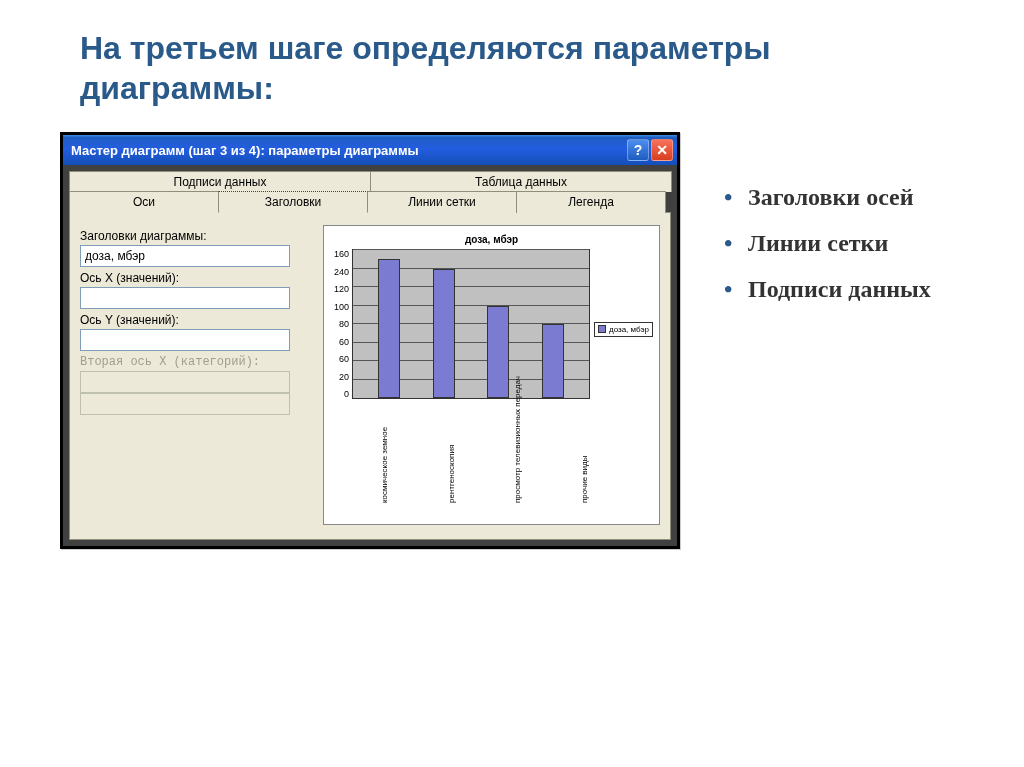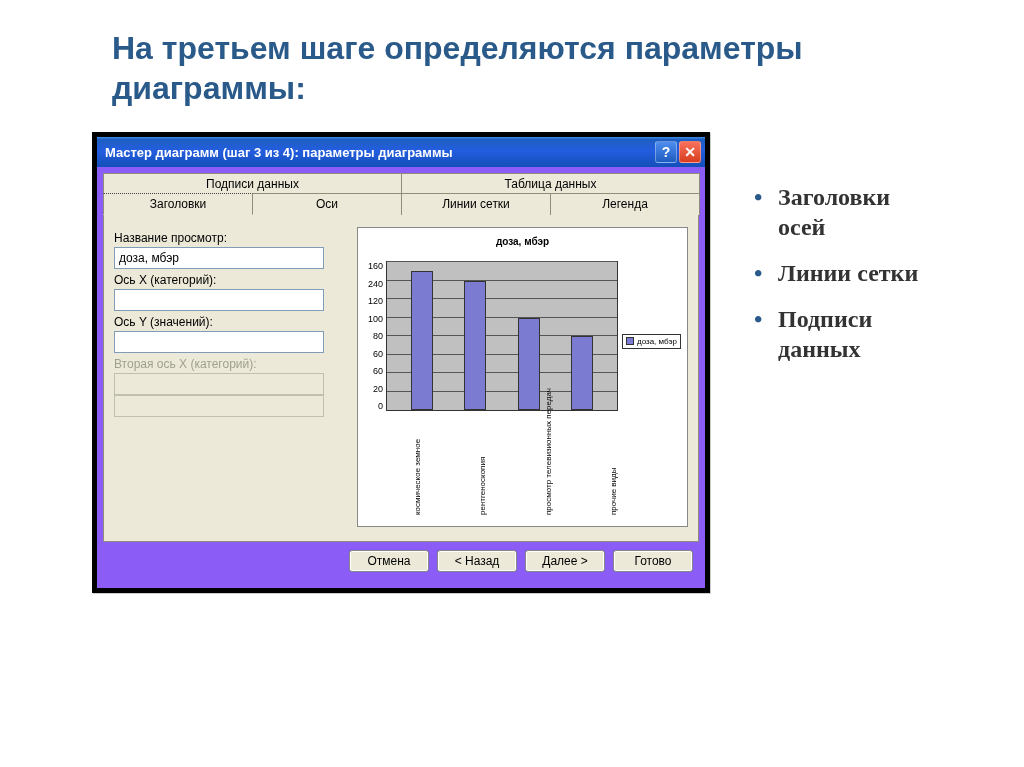--- a/index.html
+++ b/index.html
@@ -9,42 +9,42 @@
     width: 1024px;
     height: 767px;
     background: #fff;
     font-family: Arial, sans-serif;
     overflow: hidden;
   }
   .slide {
     position: relative;
     width: 1024px;
     height: 578px;
-    padding: 20px 92px;
+    padding: 20px 60px;
     border-radius: 18px;
   }
   .slide-title {
     color: #2a5a8a;
     font-size: 32px;
     font-weight: bold;
     line-height: 1.25;
     margin: 8px 0 24px 20px;
   }
   .content-row {
     display: flex;
     gap: 40px;
     align-items: flex-start;
   }
 
   
   .dialog {
     width: 620px;
-    border: 5px solid #000000;
+    border: 3px solid #000000;
     box-shadow: 1px 1px 0 rgba(0,0,0,0.2);
-    background: #8b5cf6;
+    background: #404040;
     font-family: "Tahoma", Arial, sans-serif;
   }
   .titlebar {
     height: 30px;
     background: linear-gradient(to bottom, #3f8fea 0%, #1e5fc1 8%, #235de0 45%, #134fb8 100%);
     display: flex;
     align-items: center;
     padding: 0 4px 0 8px;
     color: #fff;
     font-size: 13px;
@@ -103,21 +103,21 @@
     padding: 12px 10px 14px 10px;
     margin-top: -1px;
     background: #ece9d8;
     display: flex;
     gap: 8px;
   }
 
   
   .form-col { width: 235px; font-size: 12px; }
   .field-label { margin: 4px 0 2px 0; }
-  .field-label.disabled { color: #a0a090; }
+  .field-label.disabled { color: #a0a090; font-family: Liberation Mono, monospace; }
   .field-input {
     width: 210px;
     height: 22px;
     padding: 2px 4px;
     font-size: 12px;
     background: #fff;
     border: 1px solid #7f9db9;
   }
   .field-input.disabled {
     background: #ece9d8;
@@ -132,21 +132,21 @@
     border: 1px solid #888;
     position: relative;
     font-size: 10px;
   }
   .chart-title {
     text-align: center;
     font-weight: bold;
     font-size: 10px;
     padding: 8px 0 4px 0;
   }
-  .plot-row { display: flex; padding: 0 6px 0 10px; height: 160px; margin-top: 10px; }
+  .plot-row { display: flex; padding: 0 6px 0 10px; height: 160px; }
   .y-axis {
     display: flex;
     flex-direction: column;
     justify-content: space-between;
     align-items: flex-end;
     font-size: 9px;
     padding-right: 3px;
     height: 150px;
   }
   .plot-area {
@@ -266,33 +266,33 @@
         </div>
       </div>
 
       <div class="dialog-body">
         <div class="tabs-wrap">
           <div class="tab-row top">
             <div class="tab">Подписи данных</div>
             <div class="tab">Таблица данных</div>
           </div>
           <div class="tab-row bottom">
+            <div class="tab">Оси</div>
             <div class="tab active">Заголовки</div>
-            <div class="tab">Оси</div>
             <div class="tab">Линии сетки</div>
             <div class="tab">Легенда</div>
           </div>
 
           <div class="tab-panel">
 
             <div class="form-col">
-              <div class="field-label">Название просмотр:</div>
+              <div class="field-label">Заголовки диаграммы:</div>
               <input class="field-input" value="доза, мбэр" style="">
 
-              <div class="field-label">Ось X (категорий):</div>
+              <div class="field-label">Ось X (значений):</div>
               <input class="field-input" value="" style="">
 
               <div class="field-label">Ось Y (значений):</div>
               <input class="field-input" value="" style="">
 
               <div class="field-label disabled">Вторая ось X (категорий):</div>
               <div class="field-input disabled"></div>
 
               <div class="field-input disabled"></div>
             </div>
@@ -333,26 +333,20 @@
               <div class="x-labels" id="x-labels">
                   <div class="x-label">космическое земное</div>
                   <div class="x-label">рентгеноскопия</div>
                   <div class="x-label">просмотр телевизионных передач</div>
                   <div class="x-label">прочие виды</div>
                 </div>
             </div>
           </div>
         </div>
 
-        <div class="btn-row">
-          <div class="btn">Отмена</div>
-          <div class="btn">&lt; Назад</div>
-          <div class="btn">Далее &gt;</div>
-          <div class="btn">Готово</div>
-        </div>
       </div>
     </div>
 
     <ul class="bullets" id="bullets">
         <li>Заголовки осей</li>
         <li>Линии сетки</li>
         <li>Подписи данных</li>
       </ul>
   </div>
 </div>

